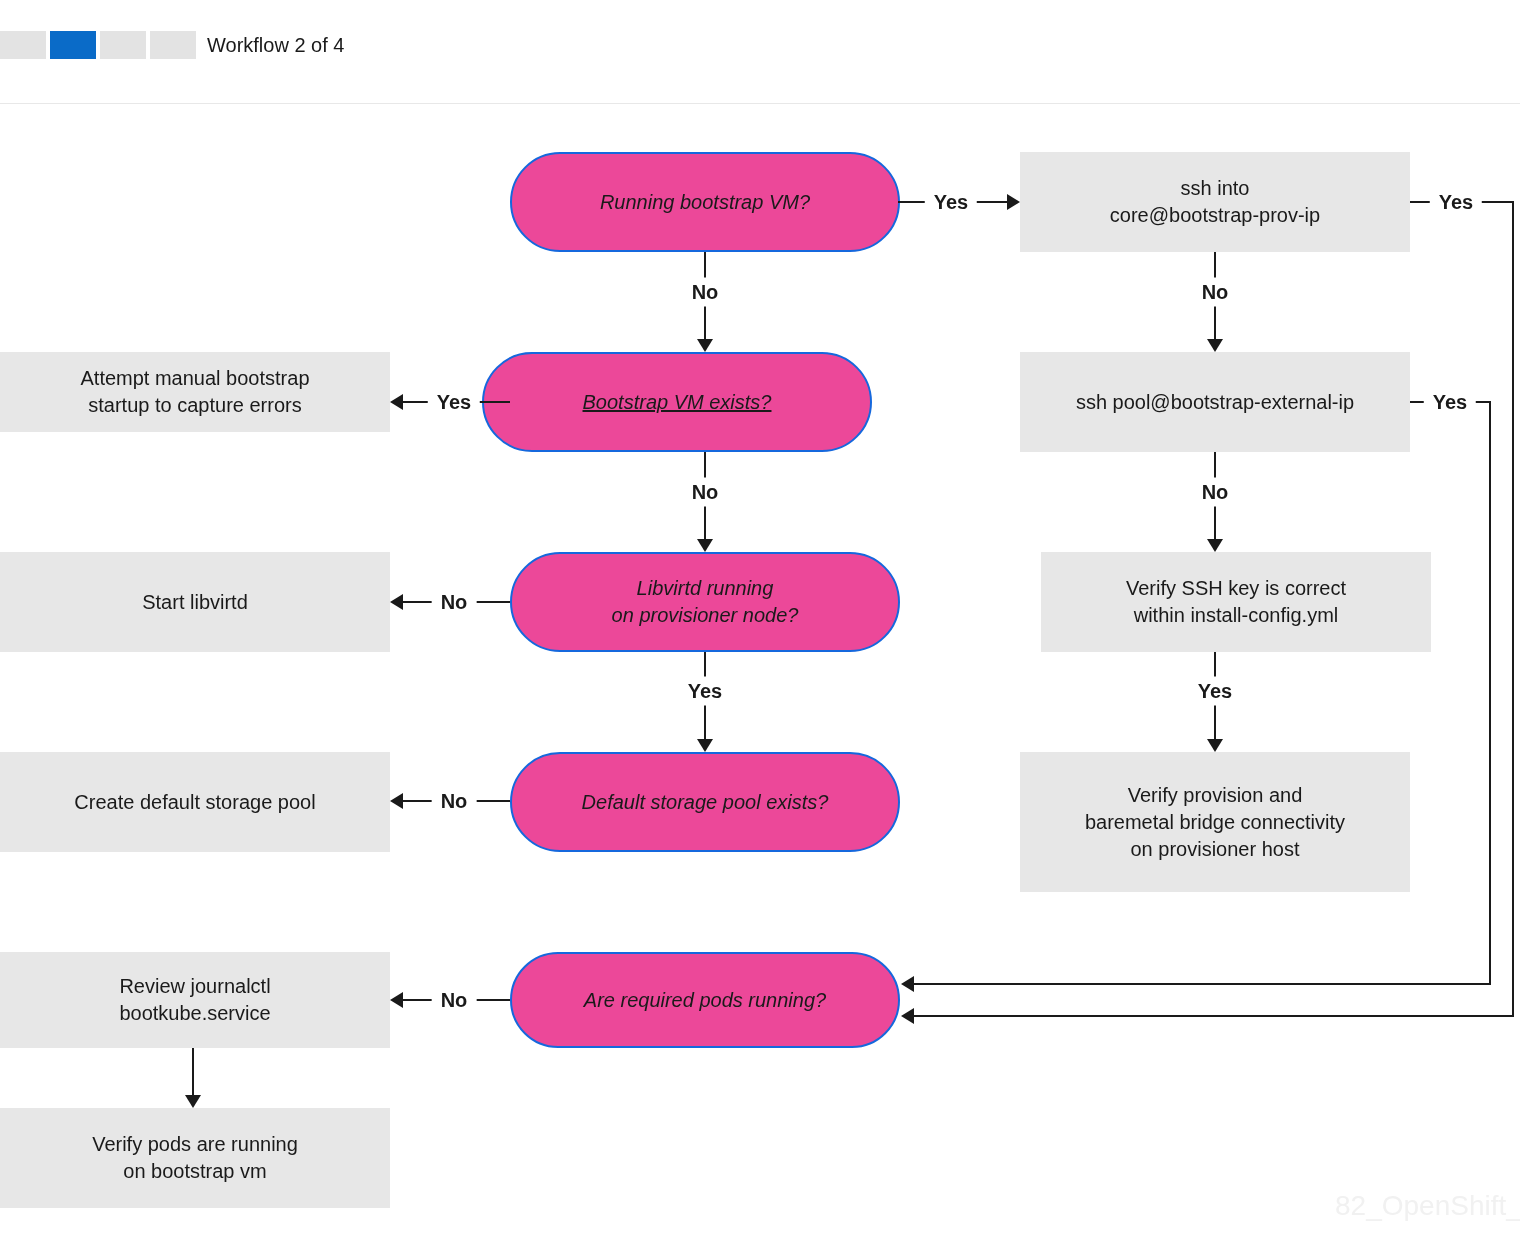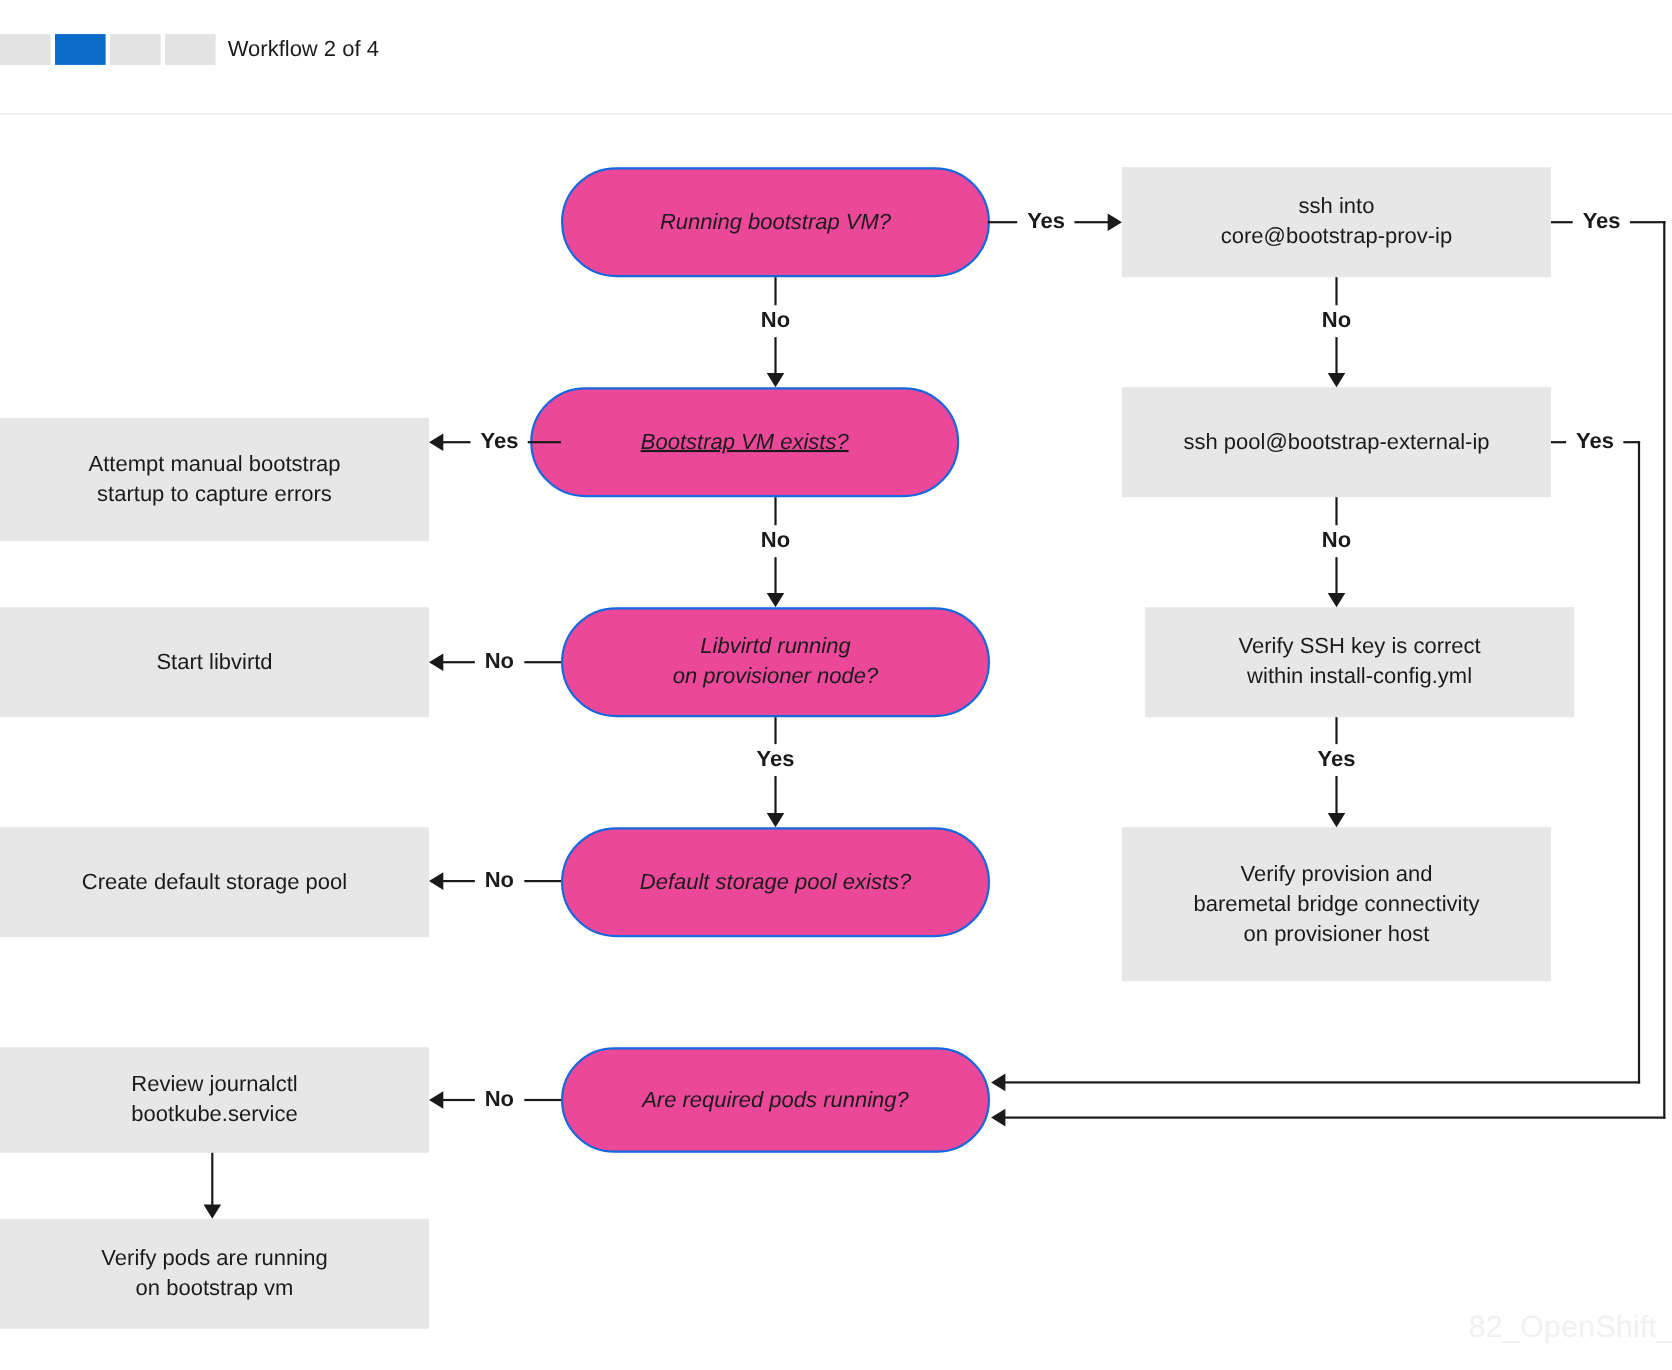--- a/index.html
+++ b/index.html
@@ -54,21 +54,21 @@
   <div class="wf-title">Workflow 2 of 4</div>
   <div class="divider"></div>
 
   <div class="pill" style="left:510px;top:152px;">Running bootstrap VM?</div>
   <div class="pill" style="left:482px;top:352px;text-decoration:underline;">Bootstrap VM exists?</div>
   <div class="pill" style="left:510px;top:552px;">Libvirtd running
 on provisioner node?</div>
   <div class="pill" style="left:510px;top:752px;">Default storage pool exists?</div>
   <div class="pill" style="left:510px;top:952px;height:96px;border-radius:50px;">Are required pods running?</div>
 
-  <div class="box" style="left:0px;top:352px;height:112px;margin-top:28px;">Attempt manual bootstrap
+  <div class="box" style="left:0px;top:352px;height:80px;">Attempt manual bootstrap
 startup to capture errors</div>
   <div class="box" style="left:0px;top:552px;height:100px;">Start libvirtd</div>
   <div class="box" style="left:0px;top:752px;height:100px;">Create default storage pool</div>
   <div class="box" style="left:0px;top:952px;height:96px;">Review journalctl
 bootkube.service</div>
   <div class="box" style="left:0px;top:1108px;height:100px;">Verify pods are running
 on bootstrap vm</div>
 
   <div class="box" style="left:1020px;top:152px;height:100px;">ssh into
 core@bootstrap-prov-ip</div>

